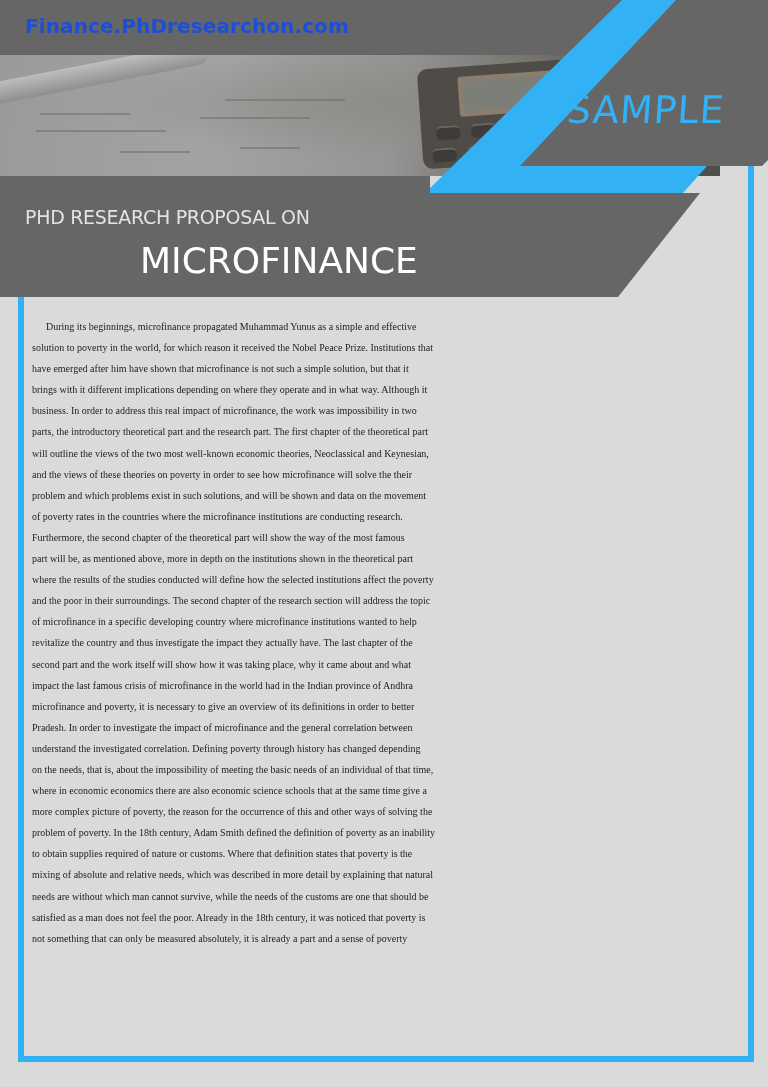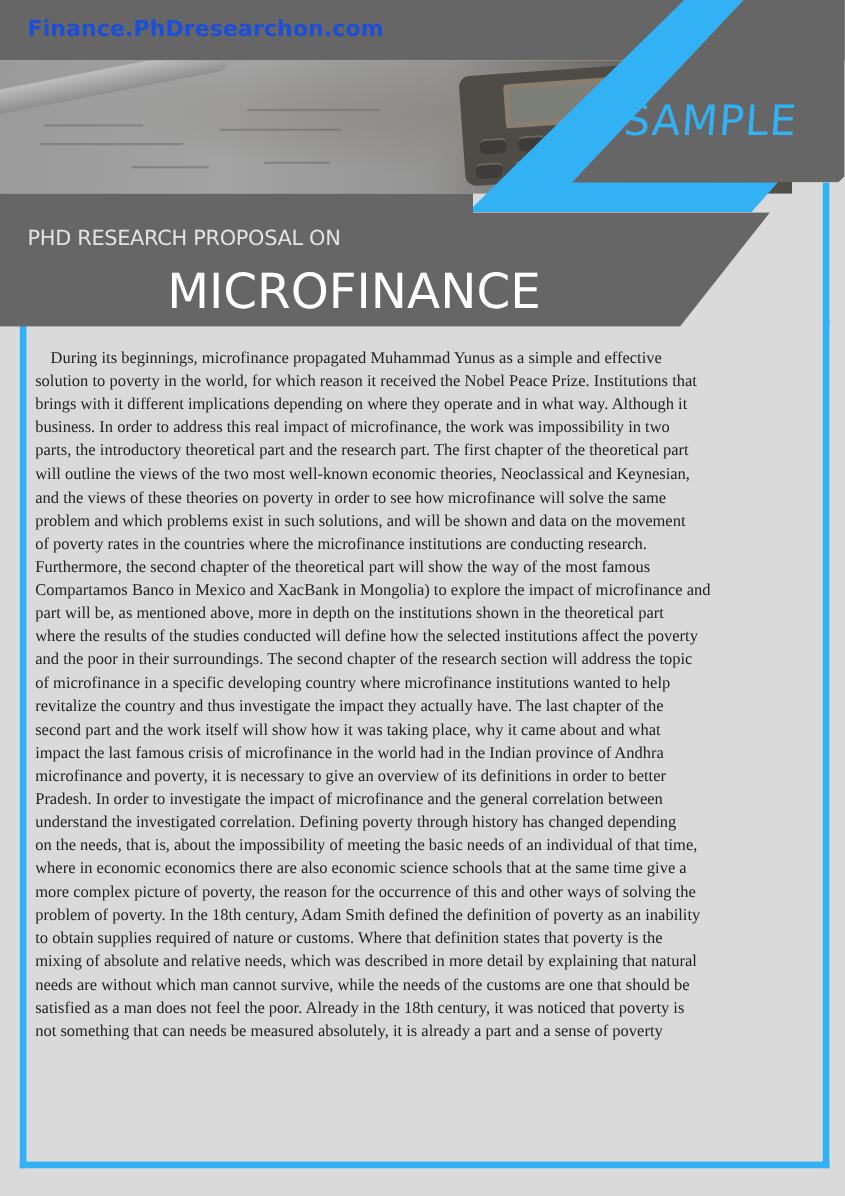--- a/index.html
+++ b/index.html
@@ -61,34 +61,34 @@
     clip-path: polygon(0 0, 700px 0, 618px 104px, 0 104px);
   }
   .title-band-top {
     left: 0; top: 176px; width: 430px; height: 18px; background: #666666;
   }
   .subtitle {
     left: 25px; top: 206px; color: #e3e3e3;
     font-family: "DejaVu Sans", sans-serif; font-size: 19px; letter-spacing: -0.3px;
   }
   .main-title {
-    left: 152px; top: 240px; color: #ffffff;
-    font-family: "DejaVu Sans", sans-serif; font-size: 44px; letter-spacing: 0px;
+    left: 140px; top: 240px; color: #ffffff;
+    font-family: "DejaVu Sans", sans-serif; font-size: 36px; letter-spacing: 0px;
   }
 
   
   .frame {
     left: 18px; top: 290px; width: 724px; height: 766px;
     border: 6px solid #33b1f5; border-top: none;
     background: #dadada;
   }
   .right-line { left: 748px; top: 166px; width: 6px; height: 130px; background: #33b1f5; }
   .body-text {
     left: 32px; top: 316px; width: 712px;
-    color: #222222; font-size: 15px; line-height: 21.1px;
+    color: #222222; font-size: 10px; line-height: 21.1px;
   }
   .body-line { display: block; white-space: nowrap; }
   .body-line.first { text-indent: 14px; }
 </style>
 </head>
 <body>
 
 <div class="abs top-bar"></div>
 
 <div class="abs photo">
@@ -120,41 +120,41 @@
 <div class="abs frame"></div>
 
 <div class="abs title-band-top"></div>
 <div class="abs title-band"></div>
 <div class="abs subtitle">PHD RESEARCH PROPOSAL ON</div>
 <div class="abs main-title">MICROFINANCE</div>
 
 <div class="abs body-text">
   <span class="body-line first">During its beginnings, microfinance propagated Muhammad Yunus as a simple and effective</span>
   <span class="body-line">solution to poverty in the world, for which reason it received the Nobel Peace Prize. Institutions that</span>
+  <span class="body-line">have emerged after him have shown that microfinance is not such a simple solution, but that it</span>
   <span class="body-line">brings with it different implications depending on where they operate and in what way. Although it</span>
   <span class="body-line">business. In order to address this real impact of microfinance, the work was impossibility in two</span>
   <span class="body-line">parts, the introductory theoretical part and the research part. The first chapter of the theoretical part</span>
   <span class="body-line">will outline the views of the two most well-known economic theories, Neoclassical and Keynesian,</span>
-  <span class="body-line">and the views of these theories on poverty in order to see how microfinance will solve the same</span>
+  <span class="body-line">and the views of these theories on poverty in order to see how microfinance will solve the their</span>
   <span class="body-line">problem and which problems exist in such solutions, and will be shown and data on the movement</span>
   <span class="body-line">of poverty rates in the countries where the microfinance institutions are conducting research.</span>
   <span class="body-line">Furthermore, the second chapter of the theoretical part will show the way of the most famous</span>
-  <span class="body-line">Compartamos Banco in Mexico and XacBank in Mongolia) to explore the impact of microfinance and</span>
   <span class="body-line">part will be, as mentioned above, more in depth on the institutions shown in the theoretical part</span>
   <span class="body-line">where the results of the studies conducted will define how the selected institutions affect the poverty</span>
   <span class="body-line">and the poor in their surroundings. The second chapter of the research section will address the topic</span>
   <span class="body-line">of microfinance in a specific developing country where microfinance institutions wanted to help</span>
   <span class="body-line">revitalize the country and thus investigate the impact they actually have. The last chapter of the</span>
   <span class="body-line">second part and the work itself will show how it was taking place, why it came about and what</span>
   <span class="body-line">impact the last famous crisis of microfinance in the world had in the Indian province of Andhra</span>
   <span class="body-line">microfinance and poverty, it is necessary to give an overview of its definitions in order to better</span>
   <span class="body-line">Pradesh. In order to investigate the impact of microfinance and the general correlation between</span>
   <span class="body-line">understand the investigated correlation. Defining poverty through history has changed depending</span>
   <span class="body-line">on the needs, that is, about the impossibility of meeting the basic needs of an individual of that time,</span>
   <span class="body-line">where in economic economics there are also economic science schools that at the same time give a</span>
   <span class="body-line">more complex picture of poverty, the reason for the occurrence of this and other ways of solving the</span>
   <span class="body-line">problem of poverty. In the 18th century, Adam Smith defined the definition of poverty as an inability</span>
   <span class="body-line">to obtain supplies required of nature or customs. Where that definition states that poverty is the</span>
   <span class="body-line">mixing of absolute and relative needs, which was described in more detail by explaining that natural</span>
   <span class="body-line">needs are without which man cannot survive, while the needs of the customs are one that should be</span>
   <span class="body-line">satisfied as a man does not feel the poor. Already in the 18th century, it was noticed that poverty is</span>
-  <span class="body-line">not something that can needs be measured absolutely, it is already a part and a sense of poverty</span>
+  <span class="body-line">not something that can only be measured absolutely, it is already a part and a sense of poverty</span>
 </div>
 
 </body></html>

